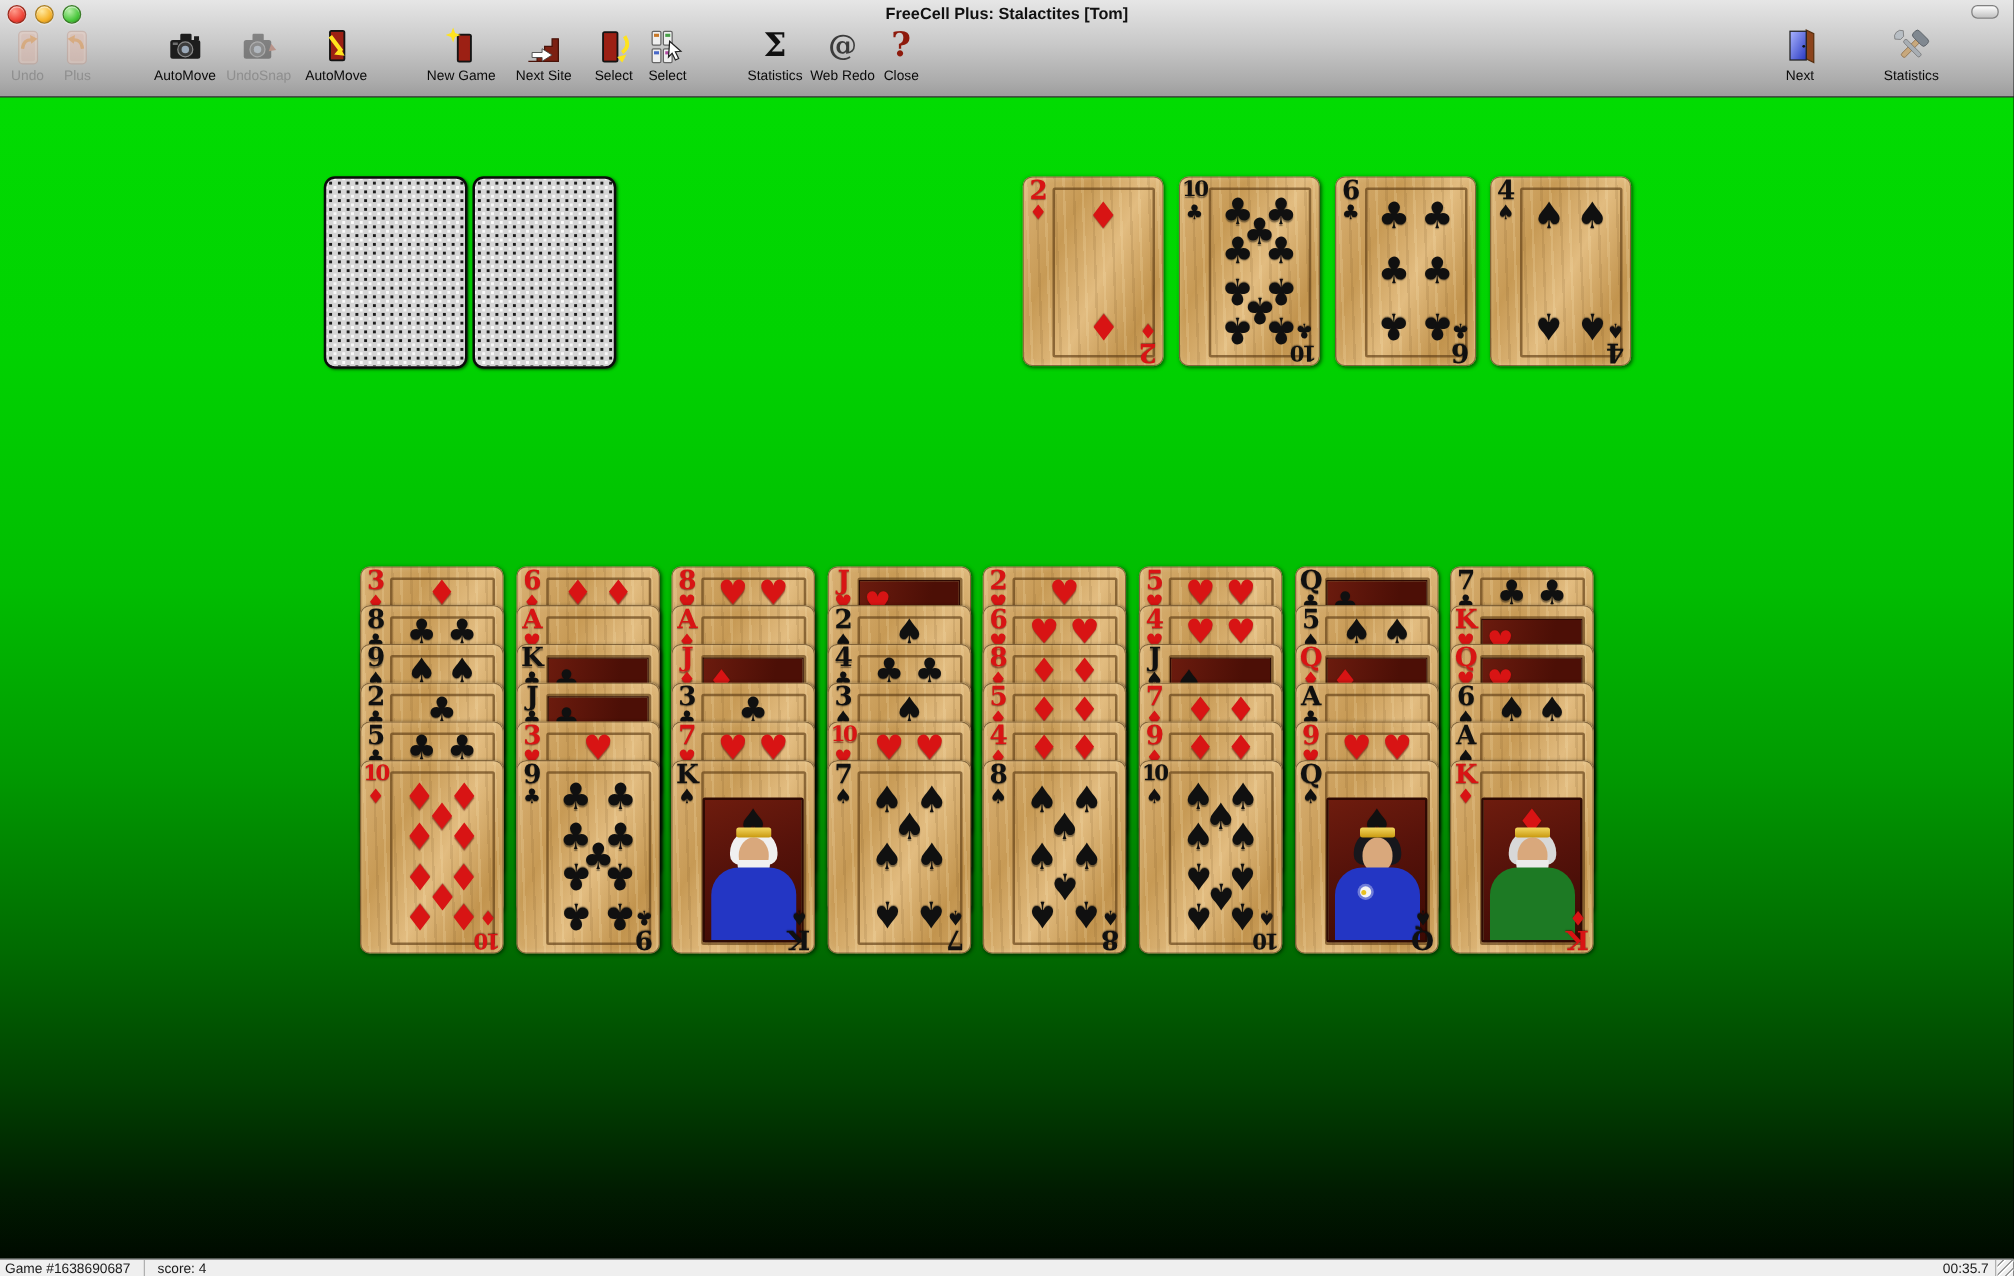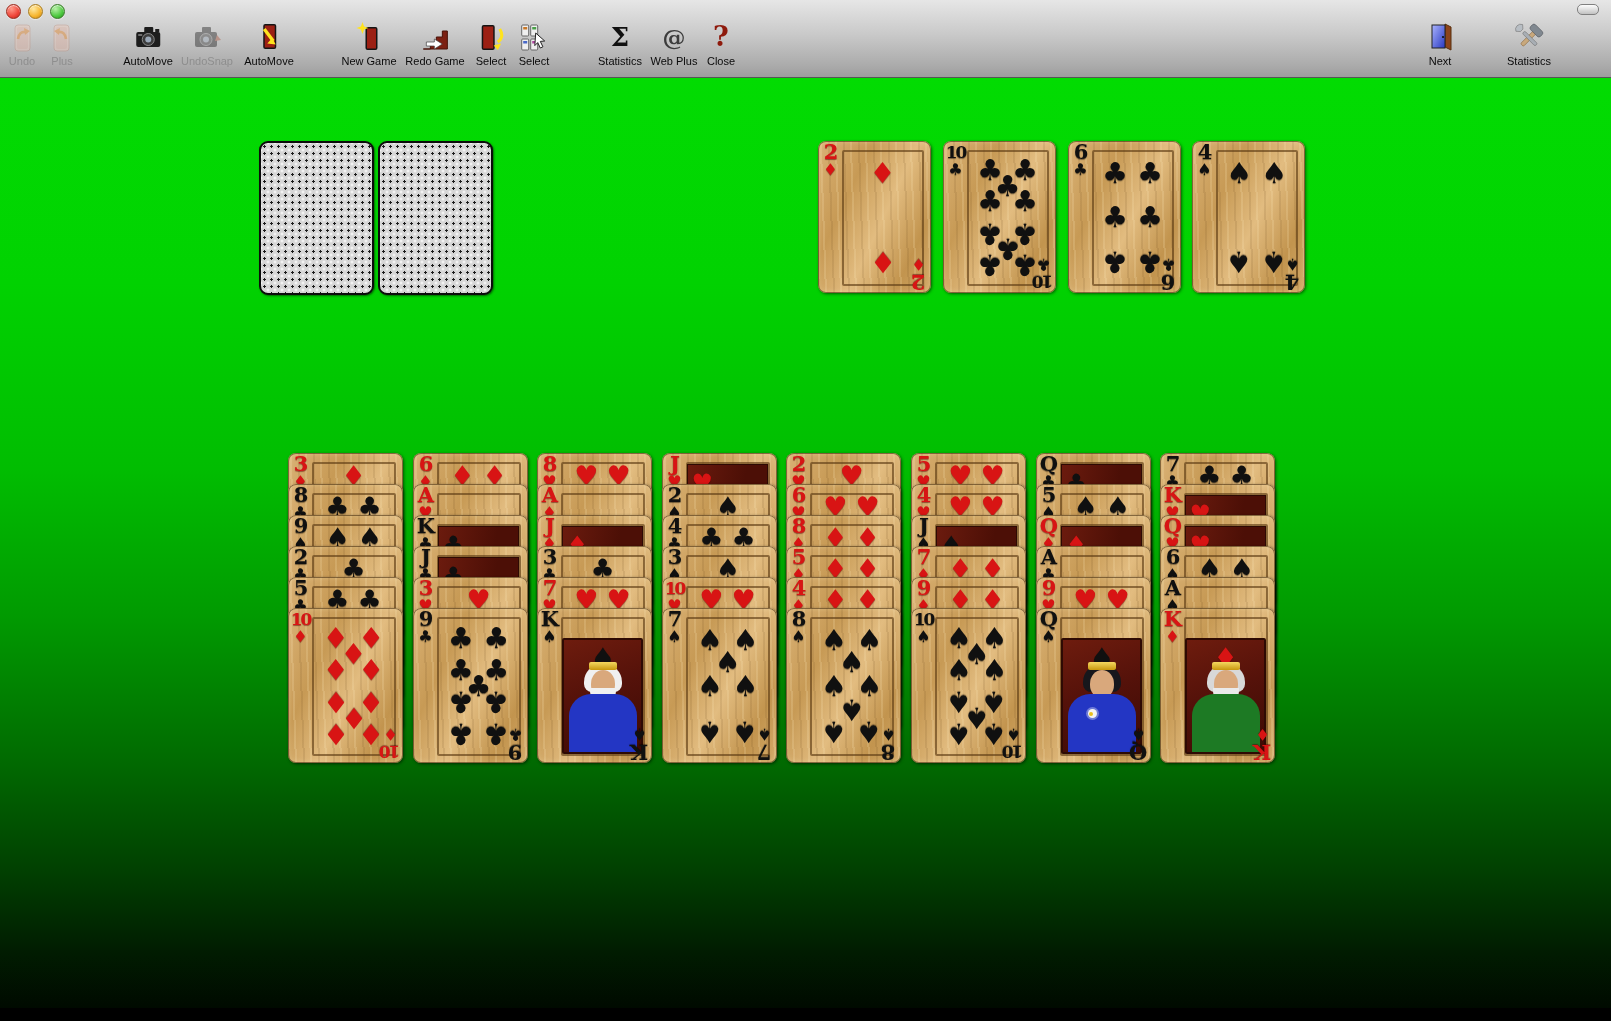--- a/index.html
+++ b/index.html
@@ -87,20 +87,21 @@
 </style>
 </head>
 <body>
 
 <div class="screen">
 
   <div class="chrome">
     <span class="light red"></span>
     <span class="light yellow"></span>
     <span class="light green"></span>
+    <div class="win-title">FreeCell Plus: Stalactites [Tom]</div>
     <div class="pill"></div>
     <div id="toolbar">
         <div class="tb-item disabled" style="left: 22px;">
           <div class="tb-icon">
             <svg viewBox="0 0 30 32">
               <rect x="8" y="3" width="15" height="26" rx="3" fill="#efc9b9" stroke="#c09484"></rect>
               <rect x="10" y="5" width="11" height="22" rx="2" fill="#e6b5a4"></rect>
               <path d="M11 17 Q12 9 19 10" fill="none" stroke="#e8821e" stroke-width="2.6"></path>
               <path d="M17 6 l6 3 -5 4z" fill="#e8821e"></path>
             </svg>
@@ -166,21 +167,21 @@
           </div>
           <div class="tb-label">New Game</div>
         </div>
         <div class="tb-item" style="left: 435px;">
           <div class="tb-icon">
             <svg viewBox="0 0 30 32">
               <path d="M3 27 h7 v-6 h6 v-6 h6 v-6 h5 v18z" fill="#7c2012" stroke="#481208"></path>
               <path d="M6 20 h8 v-3 l8 5 -8 5 v-3 H6z" fill="#ffffff" stroke="#444" stroke-width=".7"></path>
             </svg>
           </div>
-          <div class="tb-label">Redo Game</div>
+          <div class="tb-label">Next Site</div>
         </div>
         <div class="tb-item" style="left: 491px;">
           <div class="tb-icon">
             <svg viewBox="0 0 30 32">
               <rect x="6" y="3" width="13" height="25" rx="2" fill="#141414"></rect>
               <rect x="7.5" y="4.5" width="10" height="22" fill="#9c2014"></rect>
               <path d="M24 7 q5 8 -2 13" fill="none" stroke="#ffe31e" stroke-width="3"></path>
               <path d="M18 23.5 l7.5 -2 -3.4 6.4z" fill="#ffe31e"></path>
             </svg>
           </div>
@@ -207,21 +208,21 @@
         <div class="tb-item" style="left: 620px;">
           <div class="tb-icon">
             <span class="tb-glyph" style="color:#101010;font-size:26px">Σ</span>
           </div>
           <div class="tb-label">Statistics</div>
         </div>
         <div class="tb-item" style="left: 674px;">
           <div class="tb-icon">
             <span class="tb-glyph" style="color:#3c3c3c;font-size:23px">@</span>
           </div>
-          <div class="tb-label">Web Plus</div>
+          <div class="tb-label">Web Redo</div>
         </div>
         <div class="tb-item" style="left: 721px;">
           <div class="tb-icon">
             <span class="tb-glyph" style="color:#8e1a0c;font-size:27px">?</span>
           </div>
           <div class="tb-label">Close</div>
         </div>
         <div class="tb-item" style="left: 1440px;">
           <div class="tb-icon">
             <svg viewBox="0 0 30 32">
@@ -931,14 +932,22 @@
             </div>
             <div class="corner inv">
               <span class="rank red">K</span>
               <span class="csuit red">♦</span>
             </div>
           </div>
         </div>
       </div>
   </div>
 
+  <div class="statusbar">
+    <span class="sb-game">Game #1638690687</span>
+    <span class="sb-div1"></span>
+    <span class="sb-score">score: 4</span>
+    <span class="sb-div2"></span>
+    <span class="sb-timer">00:35.7</span>
+    <span class="sb-grip"></span>
+  </div>
 
 </div>
 
 </body></html>

